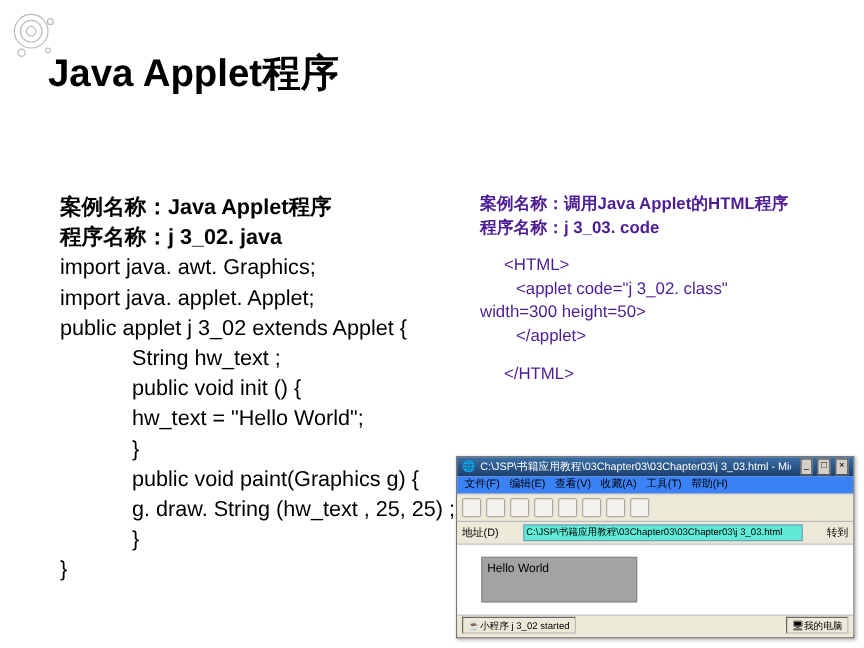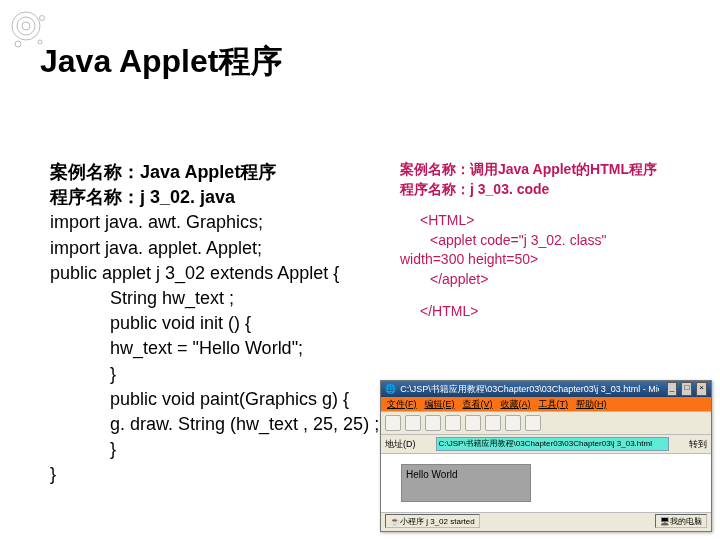--- a/index.html
+++ b/index.html
@@ -37,21 +37,21 @@
   }
   .left-block .bold { font-weight: bold; }
   .left-block .indent { padding-left: 60px; }
   .right-block {
     position: absolute;
     top: 160px;
     left: 400px;
     width: 300px;
     font-size: 14px;
     line-height: 1.4;
-    color: #be185d;
+    color: #4c1d95;
   }
   .right-block .bold { font-weight: bold; }
   .right-block .indent1 { padding-left: 20px; margin-top: 12px; }
   .right-block .indent2 { padding-left: 30px; }
 
   
   .browser {
     position: absolute;
     top: 380px;
     left: 380px;
@@ -73,22 +73,22 @@
     gap: 4px;
     font-size: 9px;
   }
   .browser .titlebar .spacer { flex: 1; }
   .browser .winbtn {
     width: 12px; height: 12px; background: #d4d0c8;
     border: 1px solid #555; font-size: 8px; line-height: 10px;
     text-align: center; color: #000;
   }
   .browser .menubar {
-    height: 14px; background: #f97316; display: flex; gap: 8px;
-    padding: 0 6px; align-items: center; border-bottom: 1px solid #bbb; text-decoration: underline;
+    height: 14px; background: #3b82f6; display: flex; gap: 8px;
+    padding: 0 6px; border-bottom: 1px solid #bbb;
   }
   .browser .toolbar {
     height: 18px; background: #ece9d8; display: flex; gap: 4px;
     padding: 2px 4px; align-items: center; border-bottom: 1px solid #bbb;
   }
   .browser .toolbar .tbtn {
     width: 14px; height: 14px; border: 1px solid #aaa; background: #f4f2ec;
     border-radius: 2px;
   }
   .browser .addrbar {

